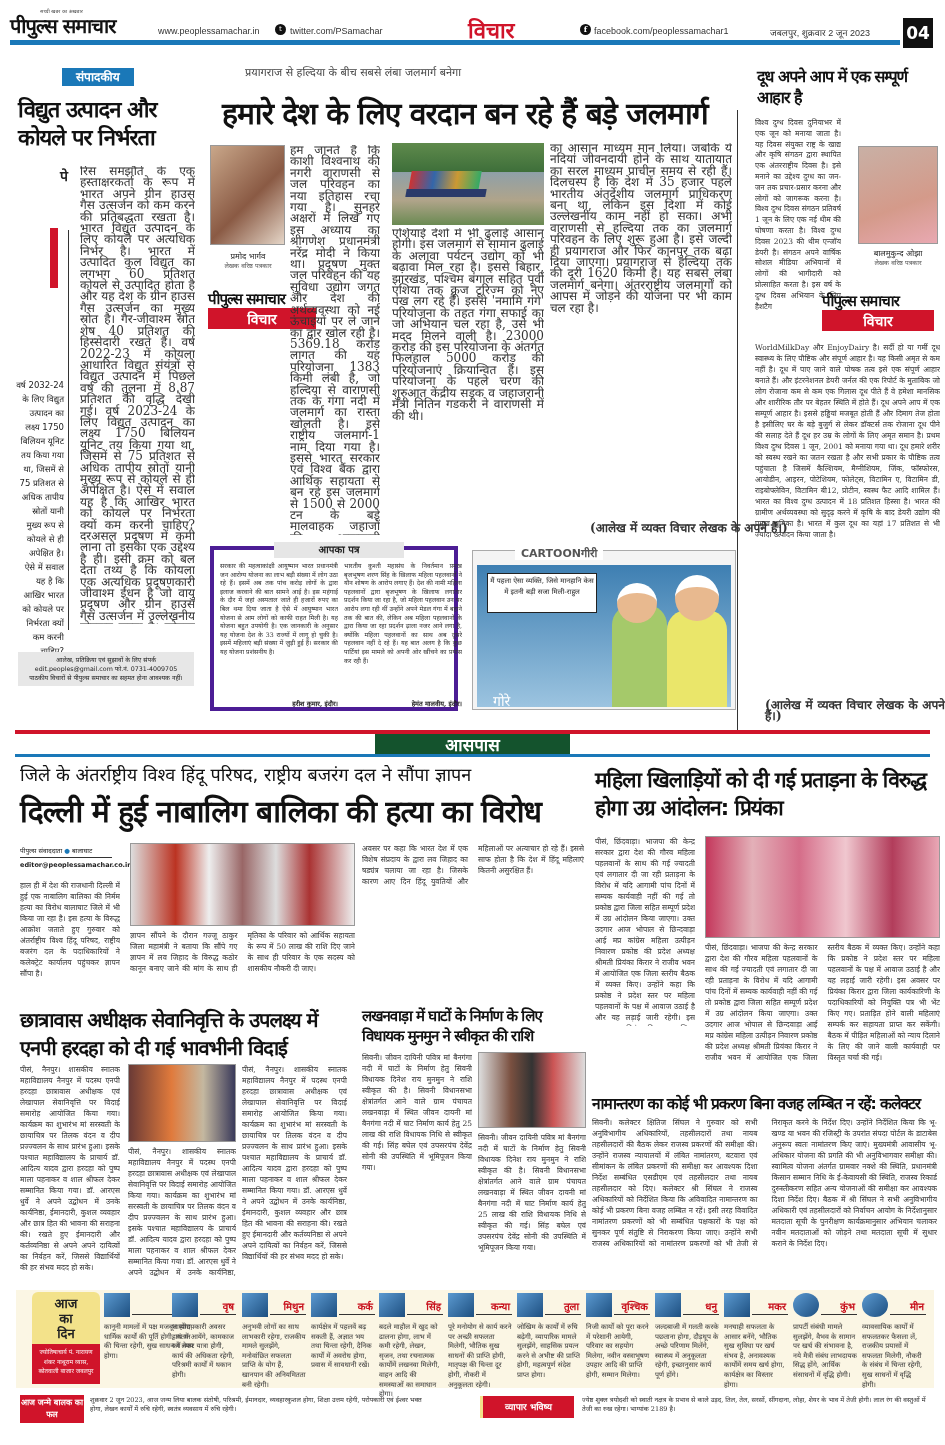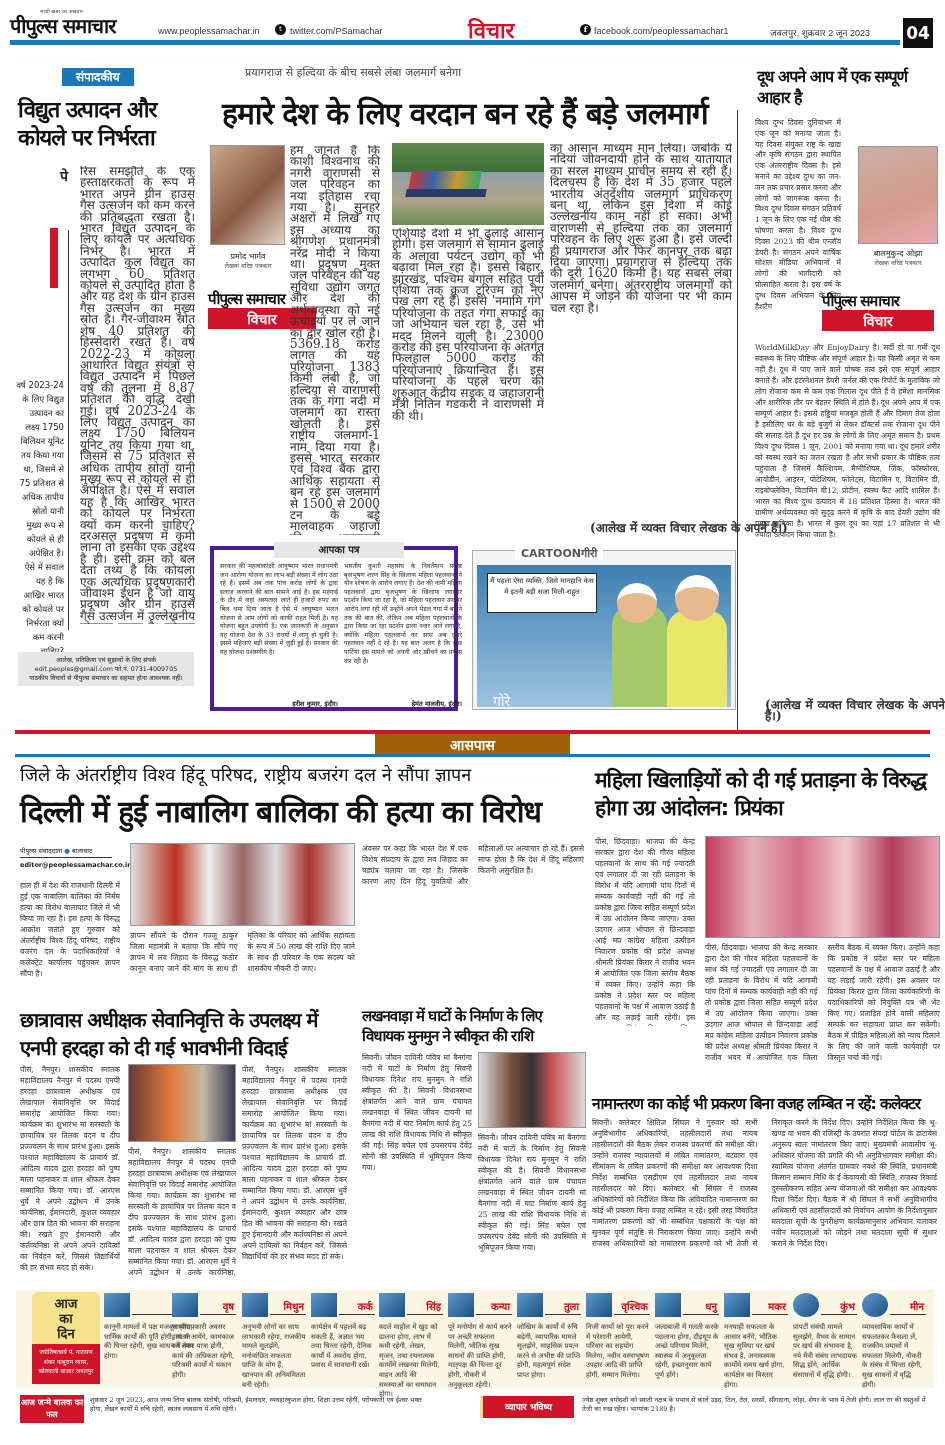--- a/index.html
+++ b/index.html
@@ -15,21 +15,21 @@
 .body-text{font-size:12px;line-height:11.4px;color:#333;text-align:justify}
 .tag-blue{background:#1a78b8;color:#fff;font-family:"DejaVu Sans",sans-serif;font-size:12px;font-weight:bold;padding:2px 14px}
 .h-big{font-family:"DejaVu Sans",sans-serif;font-weight:bold;color:#111;letter-spacing:-1px}
 .h-sub{font-family:"DejaVu Sans",sans-serif;color:#444}
 .photo{background:linear-gradient(135deg,#c9a78a,#8a5a44 55%,#e5d6c8);border:1px solid #999}
 .caption{font-family:"DejaVu Sans",sans-serif;font-size:8px;text-align:center;color:#222}
 .caption small{display:block;font-size:6.5px;color:#555}
 .vichar-box .lg{font-family:"DejaVu Sans",sans-serif;font-weight:bold;font-size:15px;color:#111;letter-spacing:-1px}
 .vichar-box .rd{background:#d0142a;color:#fff;font-family:"DejaVu Sans",sans-serif;font-weight:bold;font-size:14px;text-align:center;padding:1px 0}
 .redrule{height:6px;background:#d0142a}
-.aaspass{background:#a16207;color:#fff;font-family:"DejaVu Sans",sans-serif;font-weight:bold;font-size:14px;text-align:center}
+.aaspass{background:#14532d;color:#fff;font-family:"DejaVu Sans",sans-serif;font-weight:bold;font-size:17px;text-align:center}
 .rashi{position:absolute;top:1293px;width:92px;height:90px}
 .rashi .ic{width:26px;height:24px;background:linear-gradient(135deg,#5c9ad1,#1d4f80);display:inline-block}
 .rashi .nm{position:absolute;right:2px;top:6px;color:#c8101c;font-family:"DejaVu Sans",sans-serif;font-weight:bold;font-size:10px}
 .rashi .ul{position:absolute;left:28px;right:0;top:21px;border-bottom:1px solid #333}
 .rashi .tx{font-size:7px;line-height:9.6px;color:#333;margin-top:2px}
 .bar{background:#e7e7e7}
 </style>
 </head>
 <body>
 
@@ -50,21 +50,21 @@
 <div class="abs pagebox">04</div>
 
 <div class="abs" style="left:62px;top:66px">
   <span class="tag-blue">संपादकीय</span>
 </div>
 <div class="abs h-big" style="left:18px;top:96px;width:182px;font-size:22px;line-height:28px">विद्युत उत्पादन और कोयले पर निर्भरता</div>
 <div class="abs" style="left:60px;top:166px;font-size:14px;font-weight:bold">पे</div>
 <div class="abs body-text" style="left:80px;top:166px;width:115px;height:458px;overflow:hidden">रिस समझौते के एक हस्ताक्षरकर्ता के रूप में भारत अपने ग्रीन हाउस गैस उत्सर्जन को कम करने की प्रतिबद्धता रखता है। भारत विद्युत उत्पादन के लिए कोयले पर अत्यधिक निर्भर है। भारत में उत्पादित कुल विद्युत का लगभग 60 प्रतिशत कोयले से उत्पादित होता है और यह देश के ग्रीन हाउस गैस उत्सर्जन का मुख्य स्रोत है। गैर-जीवाश्म स्रोत शेष 40 प्रतिशत की हिस्सेदारी रखते हैं। वर्ष 2022-23 में कोयला आधारित विद्युत संयंत्रों से विद्युत उत्पादन में पिछले वर्ष की तुलना में 8.87 प्रतिशत की वृद्धि देखी गई। वर्ष 2023-24 के लिए विद्युत उत्पादन का लक्ष्य 1750 बिलियन यूनिट तय किया गया था, जिसमें से 75 प्रतिशत से अधिक तापीय स्रोतों यानी मुख्य रूप से कोयले से ही अपेक्षित है। ऐसे में सवाल यह है कि आखिर भारत को कोयले पर निर्भरता क्यों कम करनी चाहिए? दरअसल प्रदूषण में कमी लाना तो इसका एक उद्देश्य है ही। इसी क्रम को बल देता तथ्य है कि कोयला एक अत्यधिक प्रदूषणकारी जीवाश्म ईंधन है जो वायु प्रदूषण और ग्रीन हाउस गैस उत्सर्जन में उल्लेखनीय योगदान करता है। कोयला दहन से बड़ी मात्रा में कार्बन डाइऑक्साइड, सल्फर डाइऑक्साइड, नाइट्रोजन ऑक्साइड और कणिका पदार्थ का उत्सर्जन होता है, जो जलवायु परिवर्तन, धूम्र-कोहरा, अम्ल वर्षा और श्वसन रोग, हृदय संबंधी समस्याओं तथा यहां तक कि समय-पूर्व मृत्यु में योगदान करते हैं। कोयला वैश्विक स्तर पर कार्बन डाइऑक्साइड उत्सर्जन का सबसे बड़ा स्रोत है। वैश्विक रूप से ग्लोबल वार्मिंग की चुनौतियों से निपटने के लिए आज आवश्यक है कि विकासशील देश स्वच्छ ऊर्जा उत्पादन की ओर कदम बढ़ाना शुरू कर दें। भारत के पास प्रचुर मात्रा में नवीकरणीय ऊर्जा संसाधन मौजूद हैं।</div>
 <div class="abs" style="left:50px;top:228px;width:8px;height:60px;background:#d0142a"></div>
 <div class="abs" style="left:68px;top:230px;width:1px;height:400px;background:#333"></div>
-<div class="abs h-sub" style="left:16px;top:378px;width:48px;font-size:8.5px;line-height:14px;text-align:right;color:#222">वर्ष 2023-24 के लिए विद्युत उत्पादन का लक्ष्य 1750 बिलियन यूनिट तय किया गया था, जिसमें से 75 प्रतिशत से अधिक तापीय स्रोतों यानी मुख्य रूप से कोयले से ही अपेक्षित है। ऐसे में सवाल यह है कि आखिर भारत को कोयले पर निर्भरता क्यों कम करनी चाहिए?</div>
+<div class="abs h-sub" style="left:16px;top:378px;width:48px;font-size:8.5px;line-height:14px;text-align:right;color:#222">वर्ष 2032-24 के लिए विद्युत उत्पादन का लक्ष्य 1750 बिलियन यूनिट तय किया गया था, जिसमें से 75 प्रतिशत से अधिक तापीय स्रोतों यानी मुख्य रूप से कोयले से ही अपेक्षित है। ऐसे में सवाल यह है कि आखिर भारत को कोयले पर निर्भरता क्यों कम करनी चाहिए?</div>
 <div class="abs bar" style="left:18px;top:652px;width:176px;height:34px;padding-top:3px;font-family:'DejaVu Sans',sans-serif;font-size:6.3px;line-height:9px;text-align:center">
   <div>आलेख, प्रतिक्रिया एवं सुझावों के लिए संपर्क</div>
   <div>edit.peoples@gmail.com फो.नं. 0731-4009705</div>
   <div>पाठकीय विचारों से पीपुल्स समाचार का सहमत होना आवश्यक नहीं।</div>
 </div>
 
 <div class="abs h-sub" style="left:245px;top:64px;font-size:11px">प्रयागराज से हल्दिया के बीच सबसे लंबा जलमार्ग बनेगा</div>
 <div class="abs h-big" style="left:222px;top:92px;font-size:30px;white-space:nowrap">हमारे देश के लिए वरदान बन रहे हैं बड़े जलमार्ग</div>
 <div class="abs photo" style="left:210px;top:145px;width:75px;height:100px"></div>
 <div class="abs caption" style="left:205px;top:250px;width:86px">

